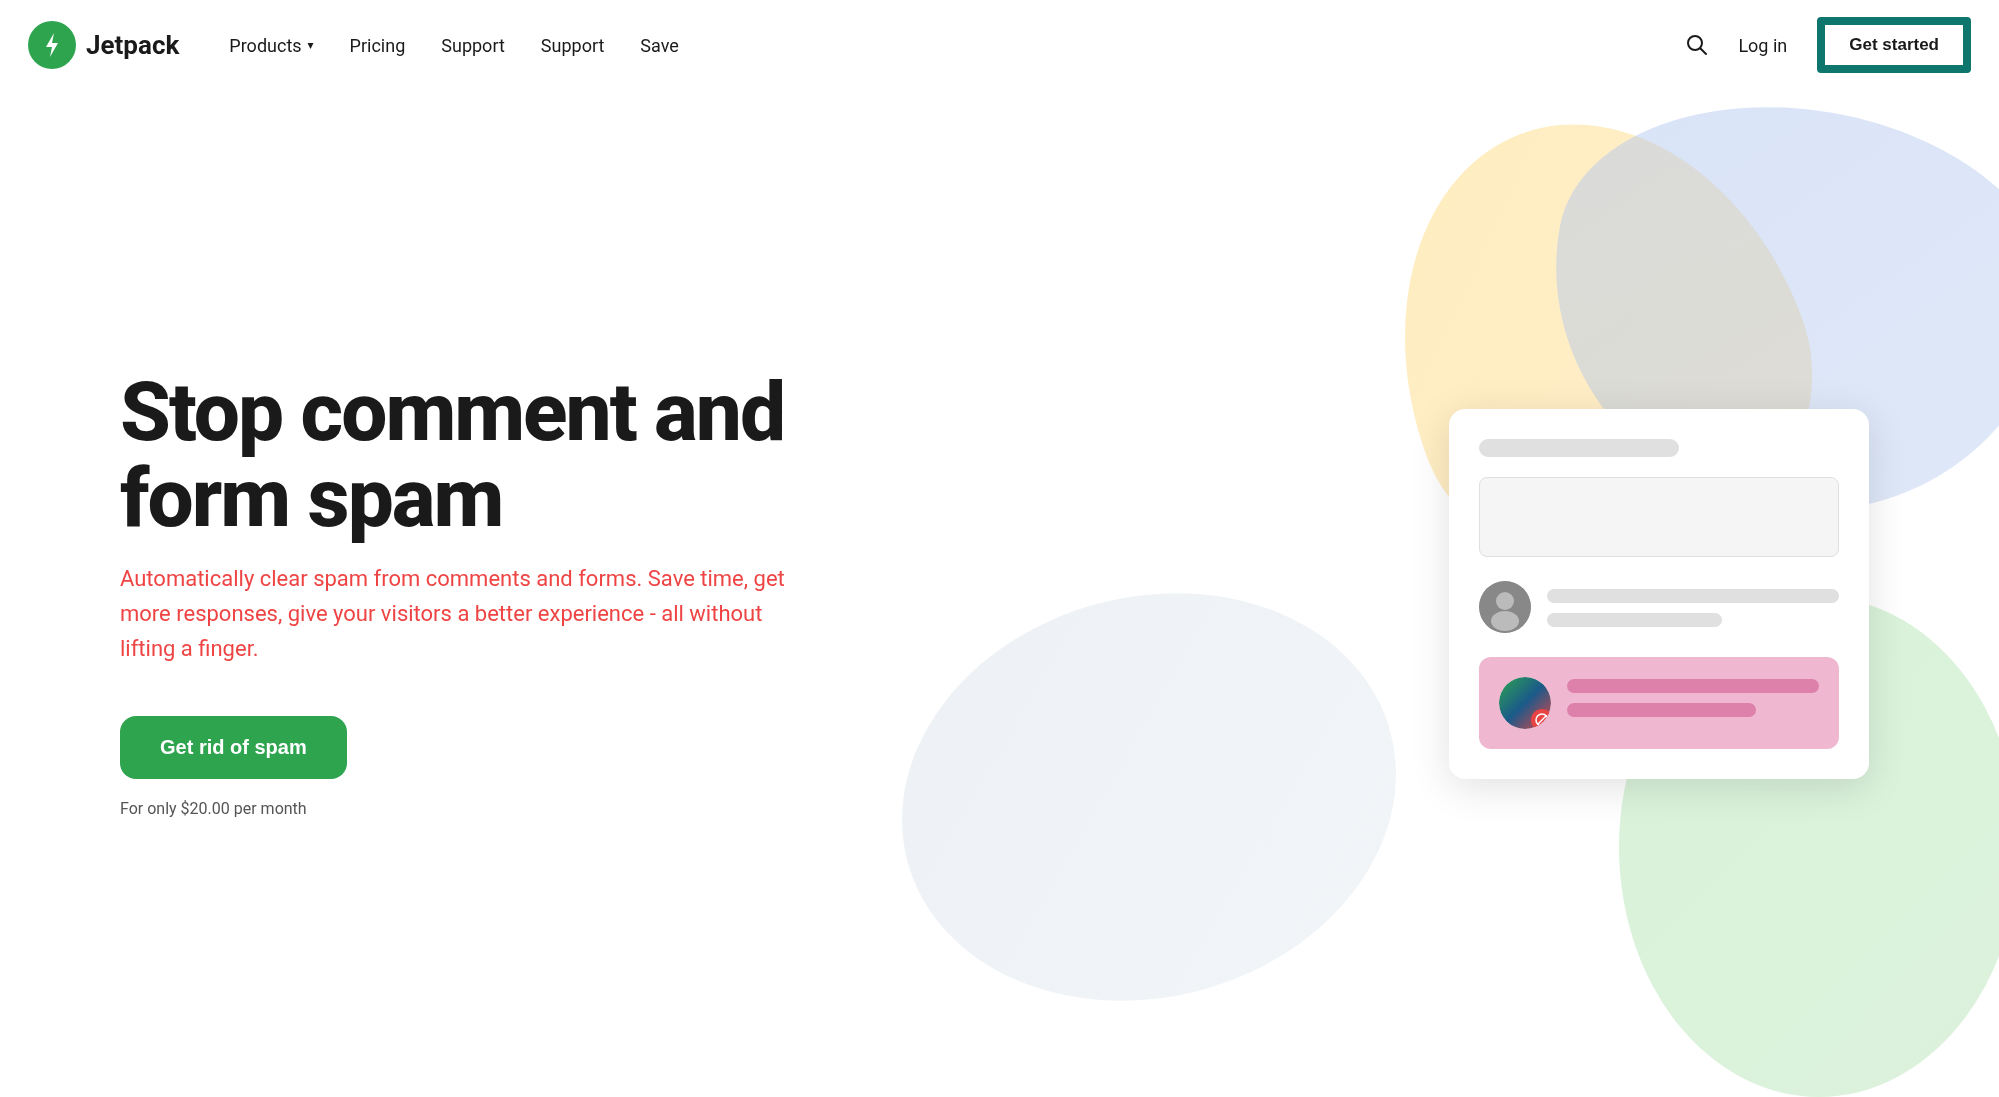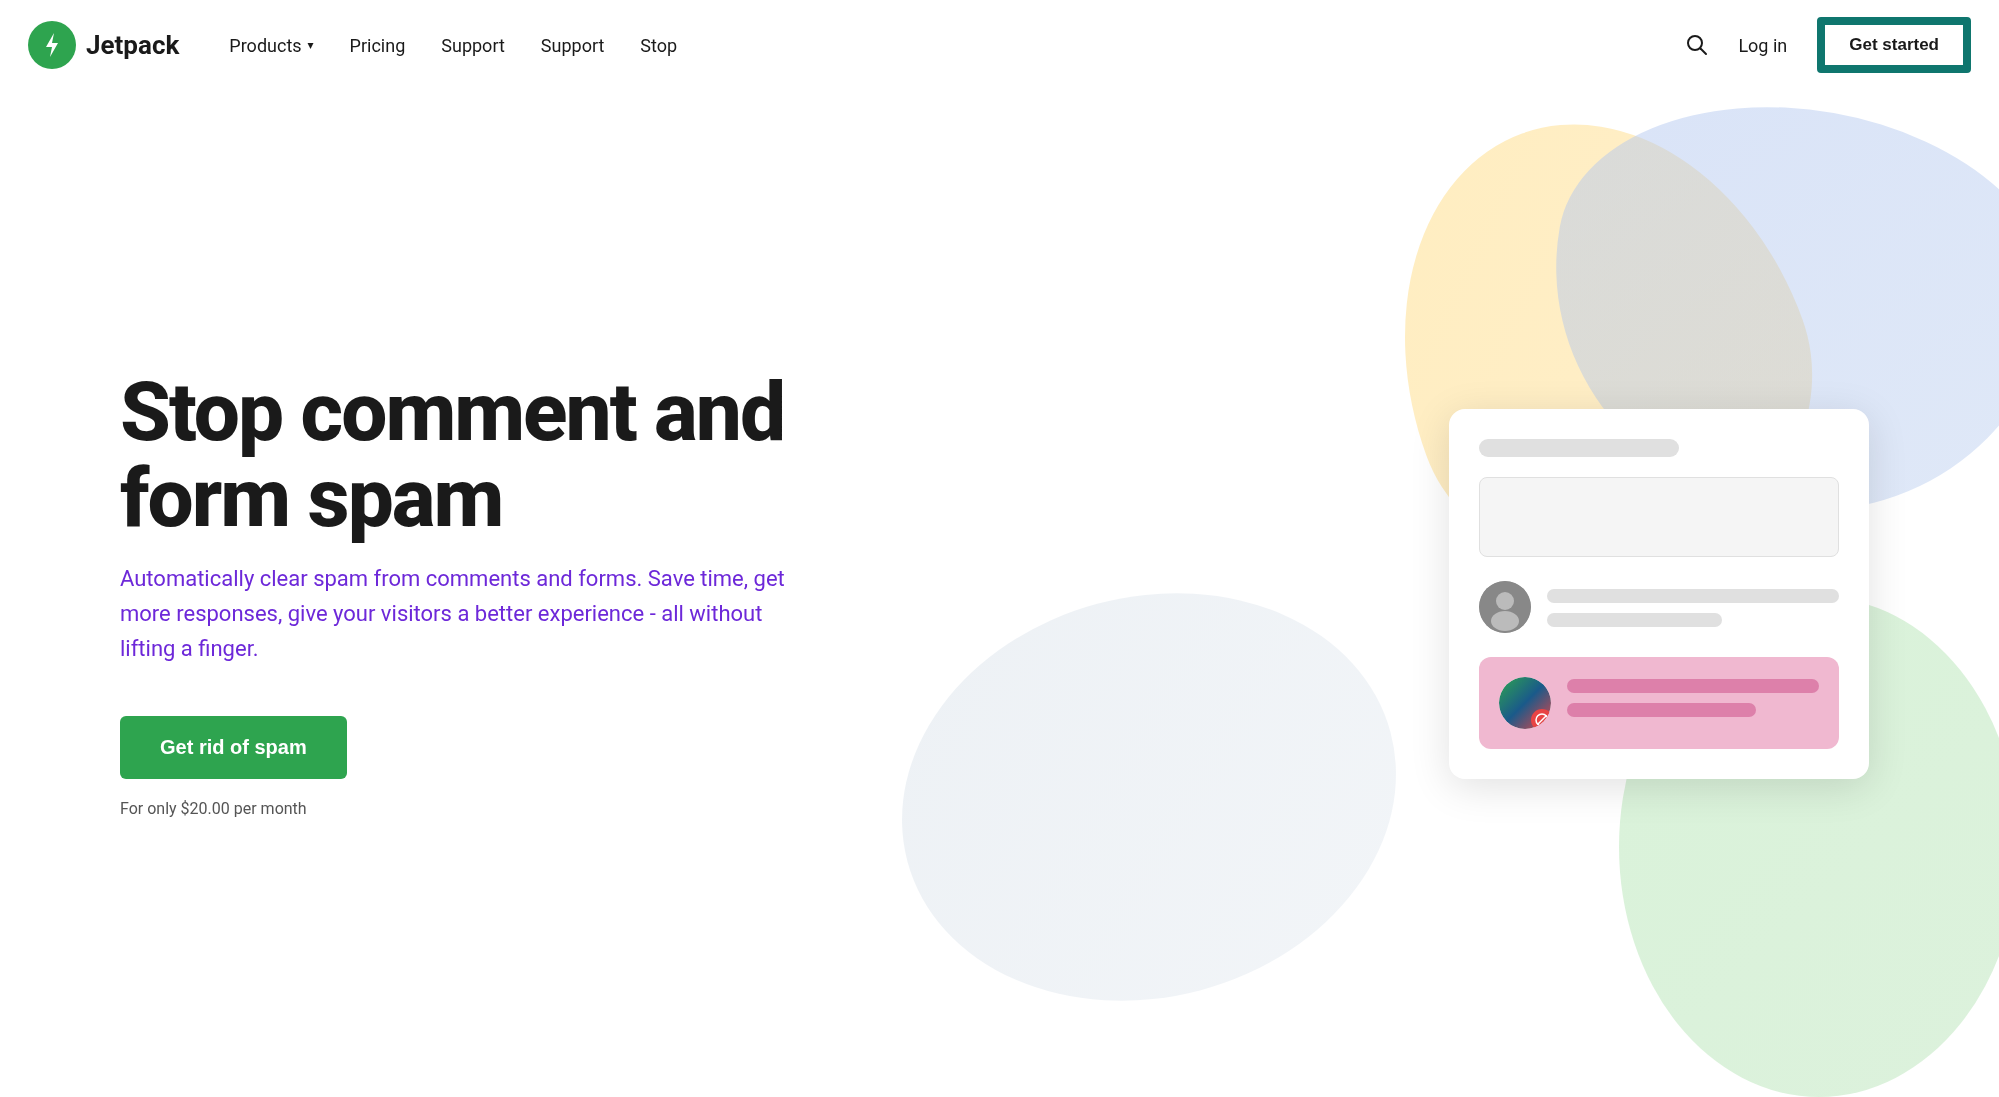--- a/index.html
+++ b/index.html
@@ -186,34 +186,34 @@
       font-size: 82px;
       font-weight: 800;
       color: #1a1a1a;
       line-height: 1.05;
       margin-bottom: 20px;
       letter-spacing: -2px;
     }
 
     .hero-description {
       font-size: 22px;
-      color: #6d28d9;
+      color: #ef4444;
       line-height: 1.6;
       max-width: 680px;
       margin-bottom: 50px;
     }
 
     .cta-button {
       display: inline-block;
       background: #2ea44f;
       color: #ffffff;
       font-size: 20px;
       font-weight: 700;
       padding: 20px 40px;
-      border-radius: 6px;
+      border-radius: 16px;
       border: none;
       cursor: pointer;
       margin-bottom: 20px;
       text-decoration: none;
       text-align: right;
     }
 
     .price-note {
       font-size: 16px;
       color: #555555;
@@ -382,21 +382,21 @@
     <a class="nav-item" href="#">
       <span>Pricing</span>
     </a>
     <a class="nav-item" href="#">
       <span>Support</span>
     </a>
     <a class="nav-item" href="#">
       <span>Support</span>
     </a>
     <a class="nav-item" href="#">
-      <span>Stop</span>
+      <span>Save</span>
     </a>
   </nav>
 
   <div class="header-right">
     <button class="search-icon-btn">
       <svg width="22" height="22" viewBox="0 0 22 22" fill="none" xmlns="http://www.w3.org/2000/svg">
         <circle cx="9" cy="9" r="7" stroke="#1a1a1a" stroke-width="2"></circle>
         <line x1="14.5" y1="14.5" x2="20" y2="20" stroke="#1a1a1a" stroke-width="2" stroke-linecap="round"></line>
       </svg>
     </button>

